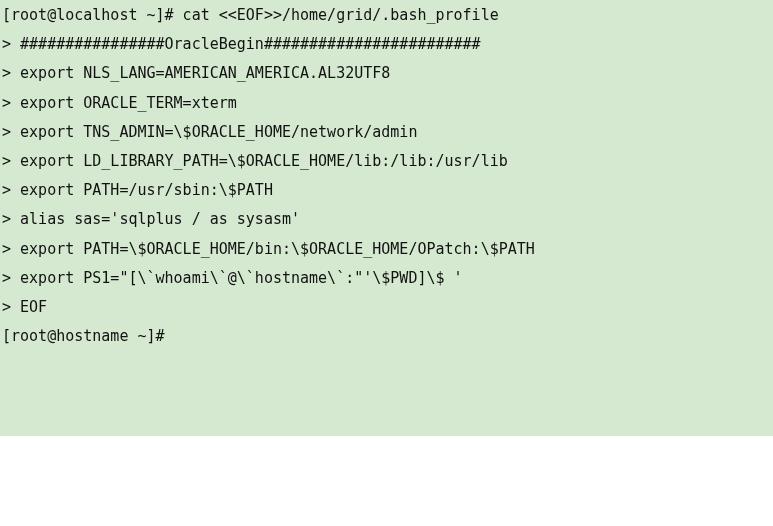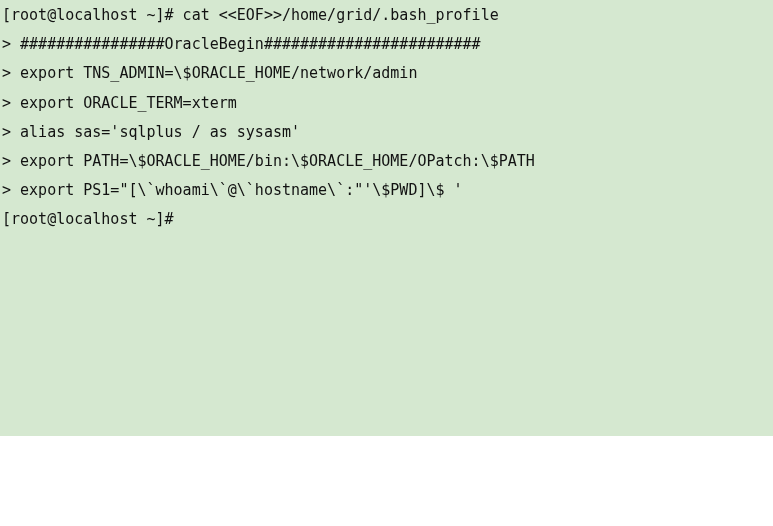--- a/index.html
+++ b/index.html
@@ -28,19 +28,23 @@
     height: 29.2px;
     letter-spacing: 0px;
   }
 </style>
 </head>
 <body>
 
 <div class="terminal" style="background: rgb(213, 232, 208); color: rgb(18, 18, 18);">
   <div class="line">[root@localhost ~]# cat &lt;&lt;EOF&gt;&gt;/home/grid/.bash_profile</div>
   <div class="line">&gt; ################OracleBegin########################</div>
+  <div class="line">&gt; export NLS_LANG=AMERICAN_AMERICA.AL32UTF8</div>
+  <div class="line">&gt; export ORACLE_TERM=xterm</div>
   <div class="line">&gt; export TNS_ADMIN=\$ORACLE_HOME/network/admin</div>
-  <div class="line">&gt; export ORACLE_TERM=xterm</div>
+  <div class="line">&gt; export LD_LIBRARY_PATH=\$ORACLE_HOME/lib:/lib:/usr/lib</div>
+  <div class="line">&gt; export PATH=/usr/sbin:\$PATH</div>
   <div class="line">&gt; alias sas='sqlplus / as sysasm'</div>
   <div class="line">&gt; export PATH=\$ORACLE_HOME/bin:\$ORACLE_HOME/OPatch:\$PATH</div>
   <div class="line">&gt; export PS1="[\`whoami\`@\`hostname\`:"'\$PWD]\$ '</div>
-  <div class="line">[root@localhost ~]#</div>
+  <div class="line">&gt; EOF</div>
+  <div class="line">[root@hostname ~]#</div>
 </div>
 
 </body></html>

